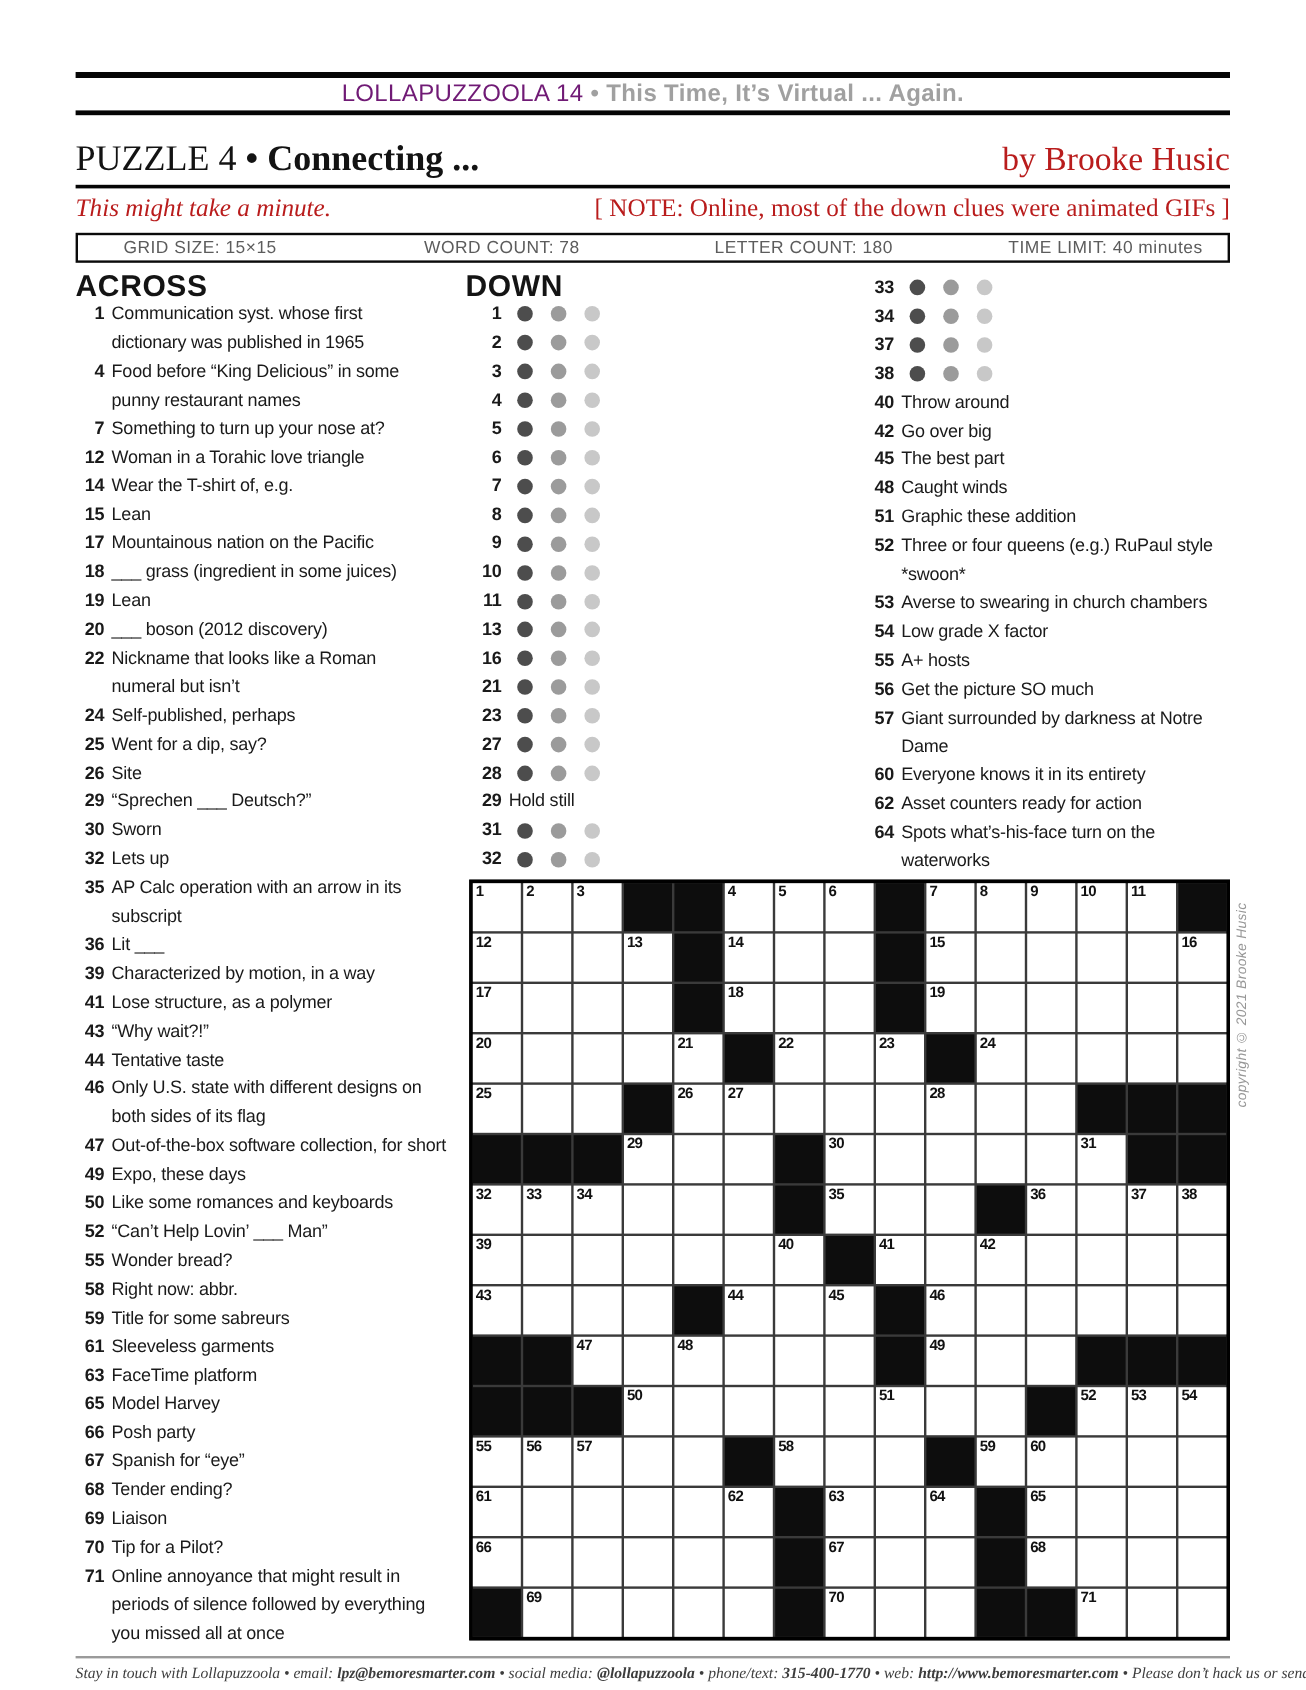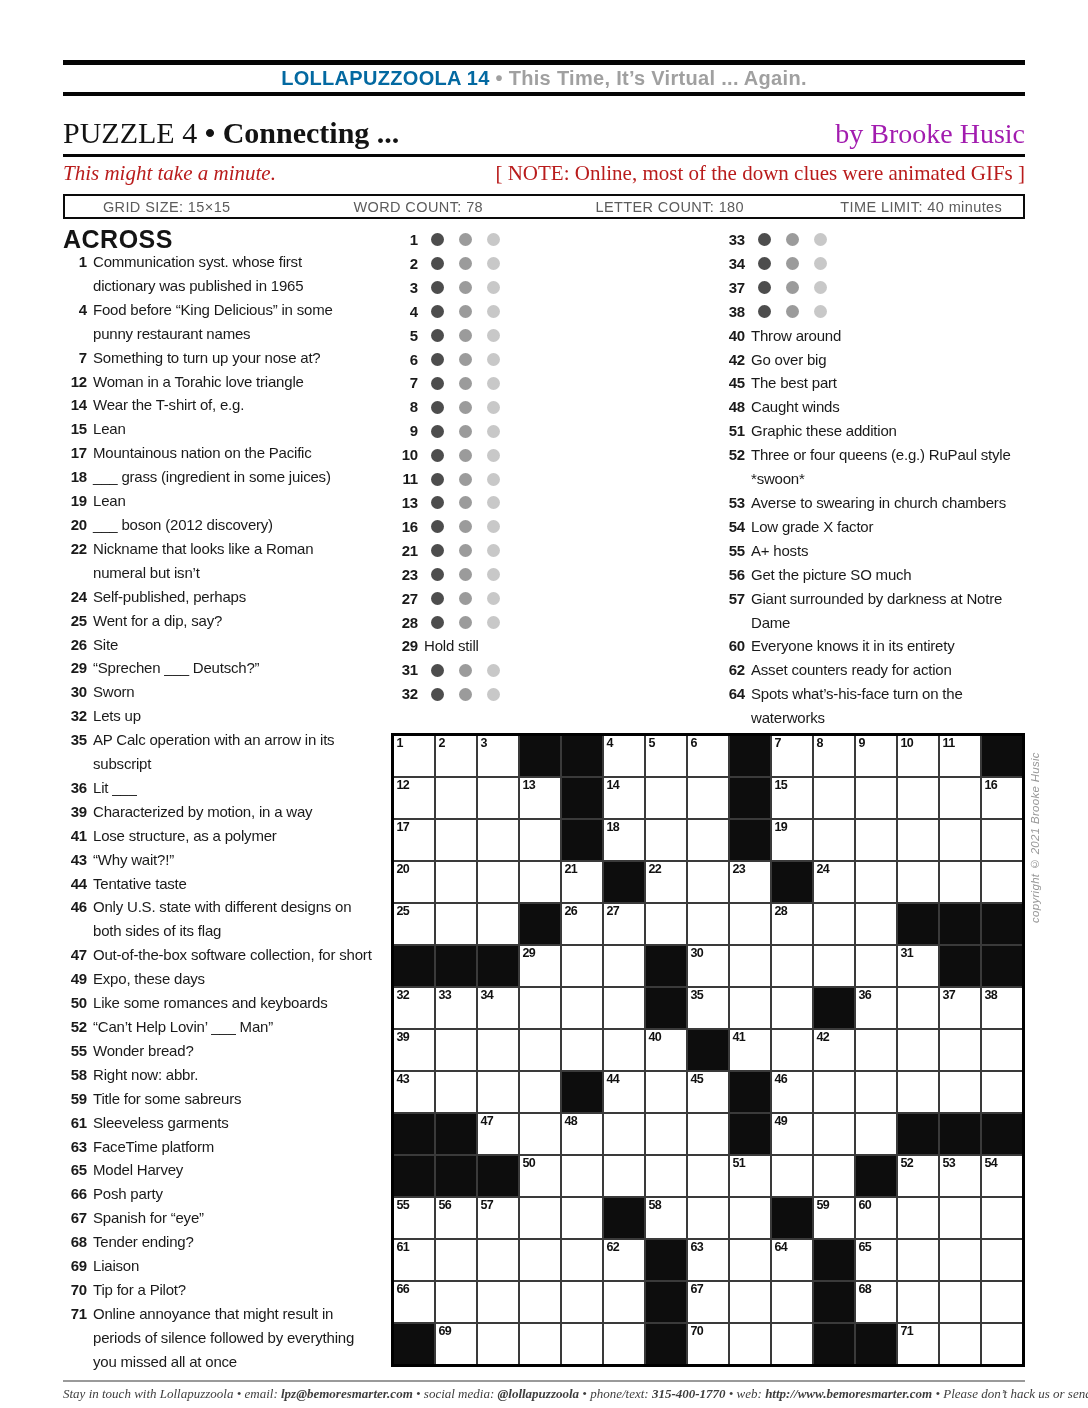--- a/index.html
+++ b/index.html
@@ -4,28 +4,28 @@
 <style>
   html,body{margin:0;padding:0;}
   body{width:1088px;height:1408px;background:#ffffff;overflow:hidden;
        font-family:"Liberation Sans",sans-serif;color:#1a1a1a;}
   .page{position:absolute;left:63px;top:60px;width:962px;}
   .rule{background:#050505;}
   .rule-top{height:5px;}
   .rule-mid{height:4px;}
   .rule-thin{height:3px;}
   .banner{height:27px;line-height:27px;text-align:center;font-size:20px;letter-spacing:.3px;white-space:nowrap;}
-  .banner .brand{font-weight:bold;color:#0369a1;}
+  .banner .brand{font-weight:normal;color:#701a75;}
   .banner .tag{font-weight:bold;color:#a0a0a0;}
   .title-row{display:flex;justify-content:space-between;align-items:baseline;
              font-family:"Liberation Serif",serif;padding:20px 0 4px;}
   .title-left{font-size:30px;color:#131313;}
   .title-left .pz{font-weight:normal;}
   .title-left .nm{font-weight:bold;}
-  .byline{font-size:28px;color:#a21caf;}
+  .byline{font-size:28px;color:#b91c1c;}
   .note-row{display:flex;justify-content:space-between;font-family:"Liberation Serif",serif;
             font-size:21px;color:#b91c1c;padding:4px 0 3px;}
   .note-left{font-style:italic;}
   .info-box{margin-top:5px;border:2.5px solid #0a0a0a;display:flex;align-items:center;height:21px;gap:48px;}
   .info-item{flex:1;text-align:center;color:#5c5c5c;font-size:14.5px;letter-spacing:.4px;white-space:nowrap;}
   .clues{position:relative;height:1146px;margin-top:9px;}
   .col{position:absolute;top:0;}
   .col-across{left:0;width:345px;}
   .col-down-a{left:325px;width:300px;}
   .col-down-b{left:650px;width:322px;}
@@ -254,20 +254,21 @@
           <div class="clue">
             <span class="cnum">71</span>
             <span class="ctext">Online annoyance that might result in
 periods of silence followed by everything
 you missed all at once</span>
           </div>
         </div>
     </div>
 
     <div class="col col-down-a">
+      <div class="list-header">DOWN</div>
       <div id="down-list-1">
           <div class="clue">
             <span class="cnum">1</span>
             <span class="dots">
               <i class="dot" style="background: rgb(77, 77, 77);"></i>
               <i class="dot" style="background: rgb(155, 155, 155);"></i>
               <i class="dot" style="background: rgb(200, 200, 200);"></i>
             </span>
           </div>
           <div class="clue">

